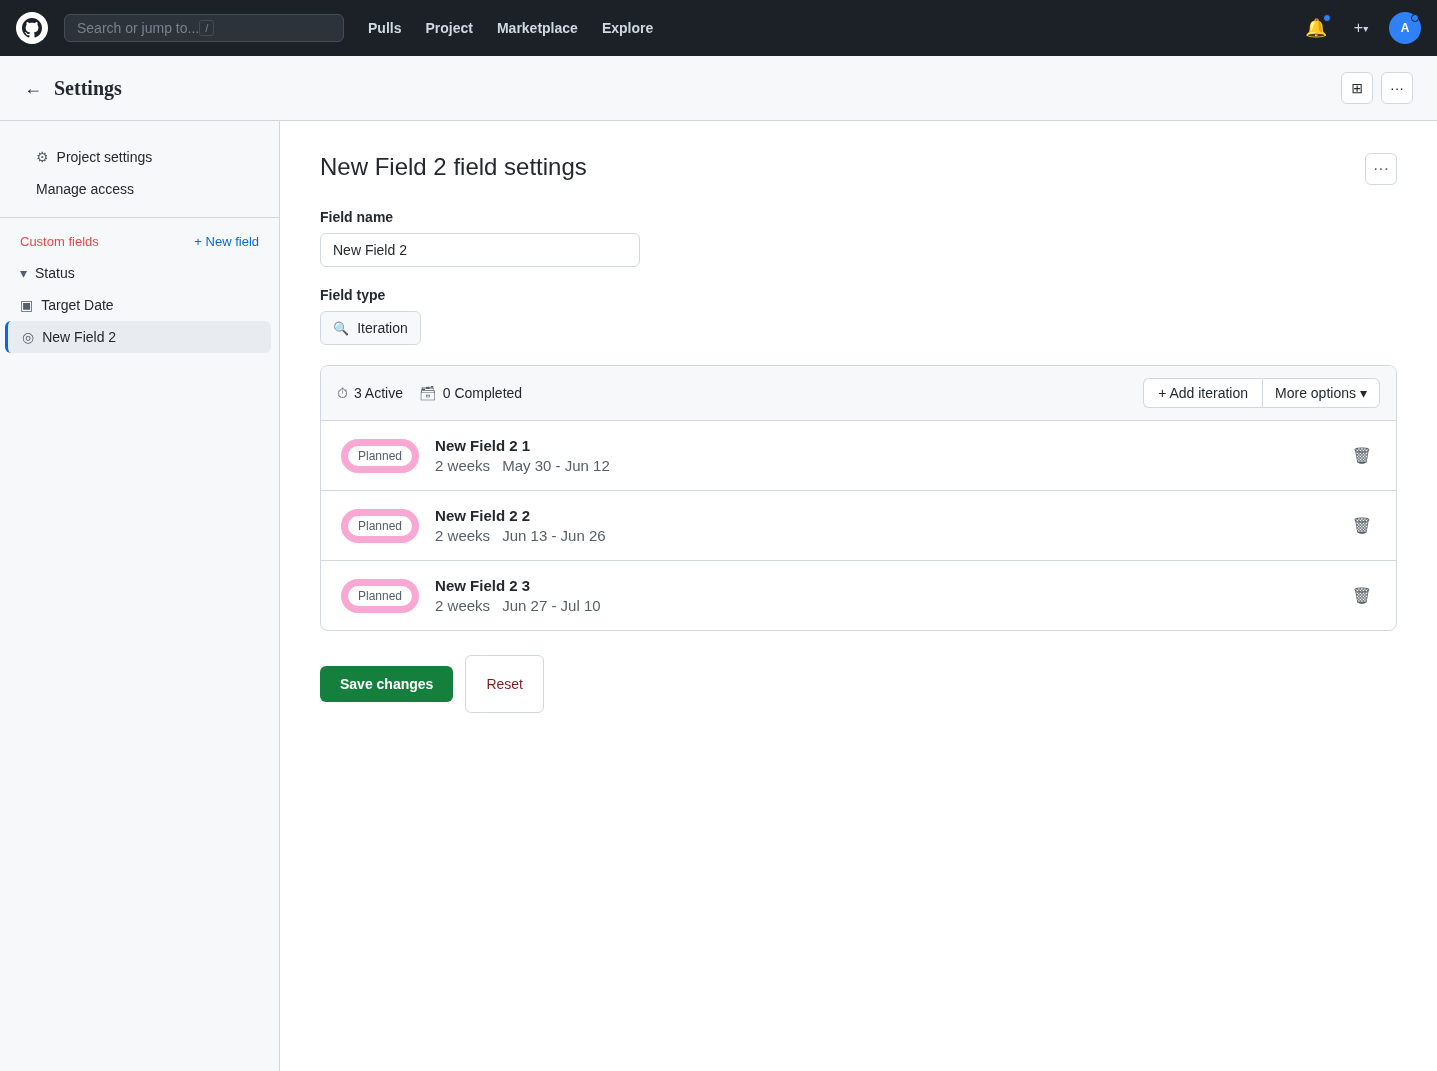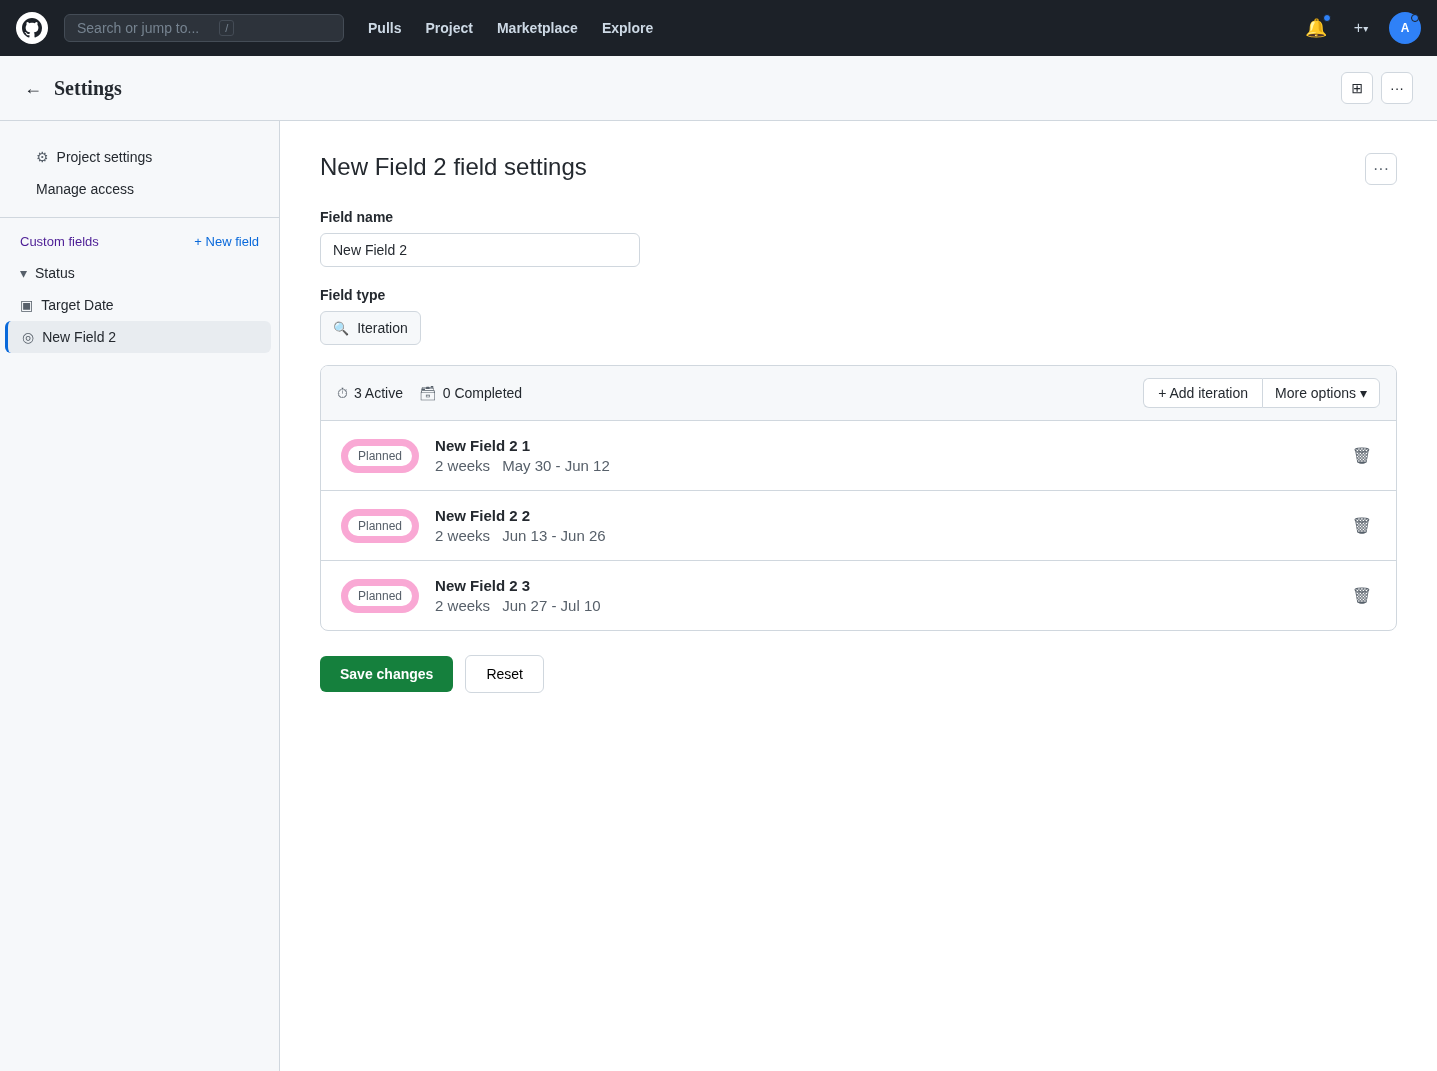--- a/index.html
+++ b/index.html
@@ -23,21 +23,21 @@
     }
     .topnav-logo svg { fill: #1c2128; width: 20px; height: 20px; }
     .topnav-search {
       display: flex; align-items: center;
       background: #2d333b;
       border: 1px solid #444c56;
       border-radius: 6px;
       padding: 5px 12px;
       color: #768390;
       font-size: 14px;
-      gap: 20px;
+      gap: 0;
       width: 280px;
     }
     .topnav-search-slash {
       border: 1px solid #444c56;
       border-radius: 3px;
       padding: 1px 5px;
       font-size: 11px;
       color: #768390;
     }
     .topnav-links {
@@ -154,21 +154,21 @@
       border-top: 1px solid #d0d7de;
       margin: 12px 0;
     }
     .custom-fields-header {
       display: flex; align-items: center; justify-content: space-between;
       padding: 4px 20px;
       margin-bottom: 4px;
     }
     .custom-fields-label {
       font-size: 13px;
-      color: #4c1d95;
+      color: #ef4444;
       font-weight: 500;
     }
     .new-field-btn {
       display: flex; align-items: center; gap: 4px;
       color: #0969da;
       font-size: 13px;
       cursor: pointer;
       font-weight: 500;
       background: none;
       border: none;
@@ -334,24 +334,24 @@
       border: none;
       border-radius: 6px;
       padding: 10px 20px;
       font-size: 14px;
       font-weight: 600;
       cursor: pointer;
       text-align: center;
     }
     .reset-btn {
       background: white;
-      color: #000000;
-      border: 1px solid #d0d7de;
-      border-radius: 6px;
-      padding: 10px 20px;
+      color: #7f1d1d;
+      border: 1px solid #d0d7de;
+      border-radius: 6px;
+      padding: 20px 20px;
       font-size: 14px;
       font-weight: 500;
       cursor: pointer;
     }
   </style>
 </head>
 <body>
 
 <nav class="topnav">
   <div class="topnav-logo">

